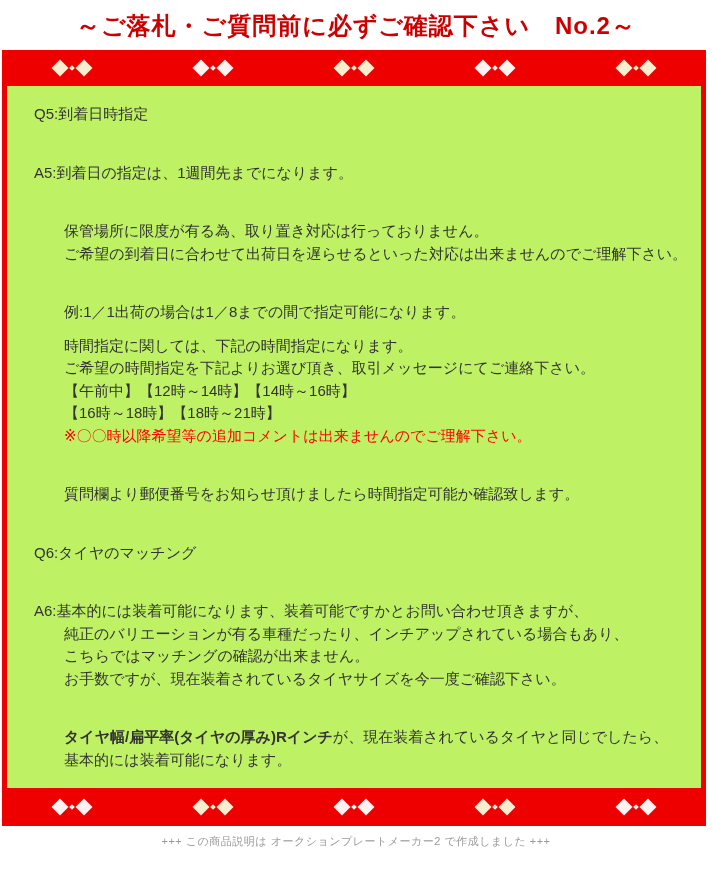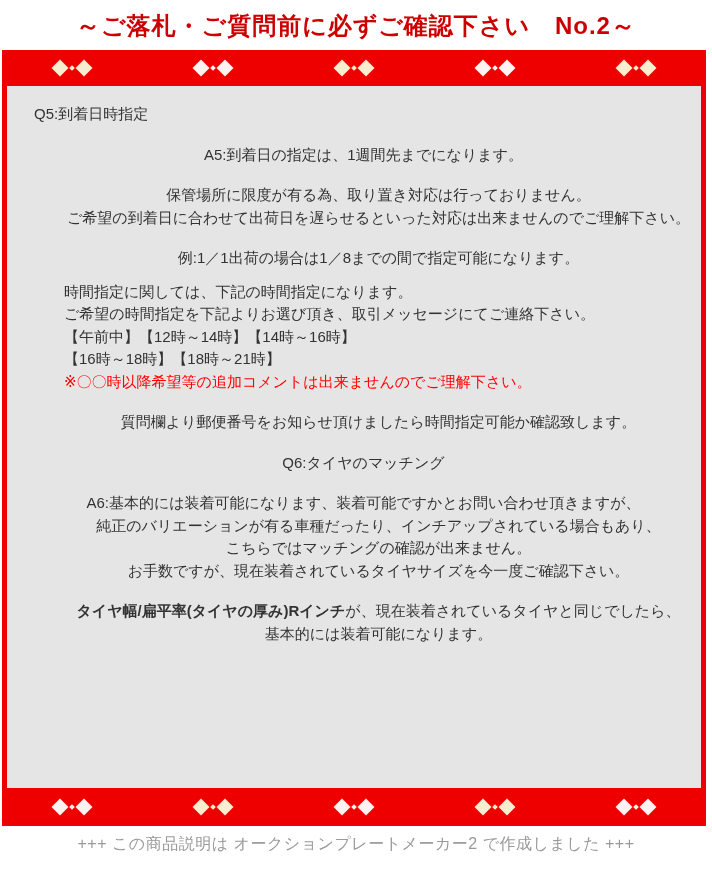--- a/index.html
+++ b/index.html
@@ -21,39 +21,39 @@
   }
   .banner.top{height:36px;}
   .banner.bottom{height:38px;}
   .dgroup{display:flex;align-items:center;}
   .diamond{width:12px;height:12px;transform:rotate(45deg);display:inline-block;}
   .dot{width:4px;height:4px;transform:rotate(45deg);display:inline-block;margin:0 4px;}
   .cream{background:var(--diamond-cream,#f7eecf);}
   .white{background:var(--diamond-white,#fff2f0);}
   .content{
     box-sizing:border-box;height:702px;
-    background:#e5e5e5;
+    background:#bef264;
     border-left:5px solid var(--banner-red,#ee0000);
     border-right:5px solid var(--banner-red,#ee0000);
     padding:17px 8px 8px 27px;
     font-size:15px;line-height:22.5px;
     color:var(--body-text,#333333);
   }
   .para{margin:0;}
   .gap-0{margin-top:0;}
   .gap-0_5{margin-top:11px;}
-  .gap-1{margin-top:18px;text-align:center;}
+  .gap-1{margin-top:36px;}
   .gap-2{margin-top:44px;}
   .line{white-space:nowrap;}
   .line.indent{padding-left:30px;}
   .line.warning{color:var(--warning-red,#ff0000);}
   .bold{font-weight:bold;}
   .footer{
     margin-top:8px;text-align:center;
-    font-size:16px;color:var(--footer-gray,#999999);
+    font-size:11px;color:var(--footer-gray,#999999);
     letter-spacing:0.5px;
   }
 </style>
 </head>
 <body>
 
 <div class="title">～ご落札・ご質問前に必ずご確認下さい　No.2～</div>
 
 <div class="box">
   <div class="banner top">

